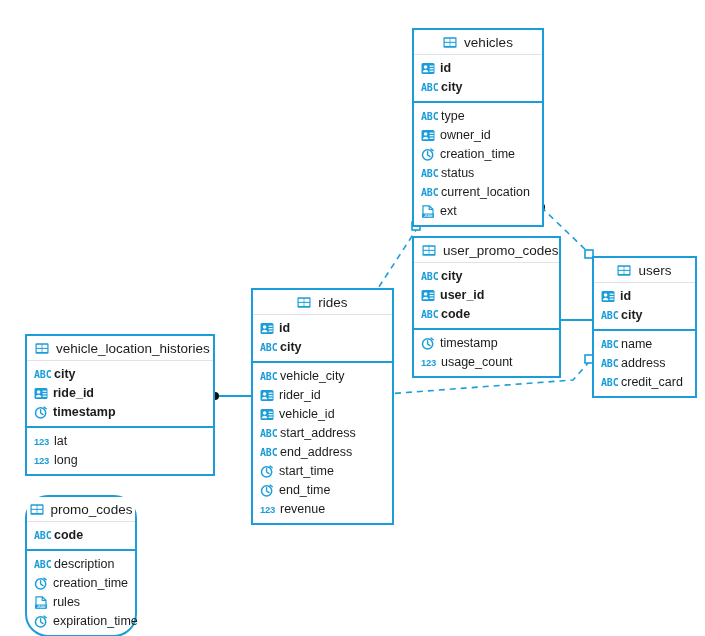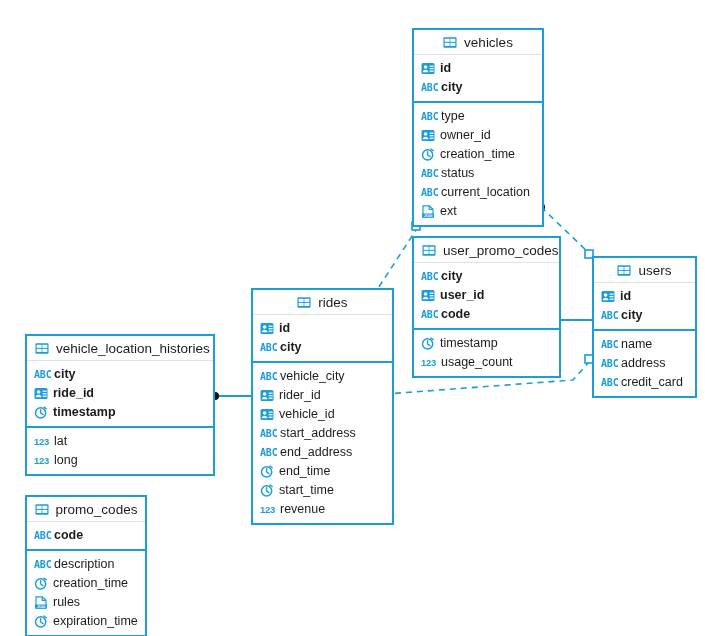--- a/index.html
+++ b/index.html
@@ -347,31 +347,31 @@
           <span class="col-name">end_address</span>
         </div>
         <div class="col-row">
           <span class="ic">
             <svg viewBox="0 0 14 13">
               <circle cx="6.6" cy="6.9" r="5.1" fill="none" stroke="#1b9dd9" stroke-width="1.5"></circle>
               <path d="M6.6 3.6v3.4l2.4 1.6" fill="none" stroke="#1b9dd9" stroke-width="1.4" stroke-linecap="round"></path>
               <path d="M10 1.1l2.3 1.6" stroke="#1b9dd9" stroke-width="1.4" stroke-linecap="round"></path>
             </svg>
           </span>
+          <span class="col-name">start_time</span>
+        </div>
+        <div class="col-row">
+          <span class="ic">
+            <svg viewBox="0 0 14 13">
+              <circle cx="6.6" cy="6.9" r="5.1" fill="none" stroke="#1b9dd9" stroke-width="1.5"></circle>
+              <path d="M6.6 3.6v3.4l2.4 1.6" fill="none" stroke="#1b9dd9" stroke-width="1.4" stroke-linecap="round"></path>
+              <path d="M10 1.1l2.3 1.6" stroke="#1b9dd9" stroke-width="1.4" stroke-linecap="round"></path>
+            </svg>
+          </span>
           <span class="col-name">end_time</span>
-        </div>
-        <div class="col-row">
-          <span class="ic">
-            <svg viewBox="0 0 14 13">
-              <circle cx="6.6" cy="6.9" r="5.1" fill="none" stroke="#1b9dd9" stroke-width="1.5"></circle>
-              <path d="M6.6 3.6v3.4l2.4 1.6" fill="none" stroke="#1b9dd9" stroke-width="1.4" stroke-linecap="round"></path>
-              <path d="M10 1.1l2.3 1.6" stroke="#1b9dd9" stroke-width="1.4" stroke-linecap="round"></path>
-            </svg>
-          </span>
-          <span class="col-name">start_time</span>
         </div>
         <div class="col-row">
           <span class="ic ic-123">123</span>
           <span class="col-name">revenue</span>
         </div>
       </div>
     </div>
     <div class="table-node" style="left: 25px; top: 334px; width: 190px;">
       <div class="tbl-header left">
         <span class="ic ic-tbl">
@@ -418,21 +418,21 @@
         <div class="col-row">
           <span class="ic ic-123">123</span>
           <span class="col-name">lat</span>
         </div>
         <div class="col-row">
           <span class="ic ic-123">123</span>
           <span class="col-name">long</span>
         </div>
       </div>
     </div>
-    <div class="table-node" style="left: 25px; top: 495px; width: 122px;">
+    <div class="table-node" style="left: 25px; top: 495px; width: 112px; border-radius: 23px;">
       <div class="tbl-header">
         <span class="ic ic-tbl">
           <svg viewBox="0 0 15 12">
             <rect x="0.5" y="0.5" width="14" height="11" rx="1" fill="#1b9dd9"></rect>
             <rect x="1.8" y="2" width="5.3" height="3.3" fill="#fff"></rect>
             <rect x="7.9" y="2" width="5.3" height="3.3" fill="#fff"></rect>
             <rect x="1.8" y="6.4" width="5.3" height="3.3" fill="#fff"></rect>
             <rect x="7.9" y="6.4" width="5.3" height="3.3" fill="#fff"></rect>
           </svg>
         </span>

